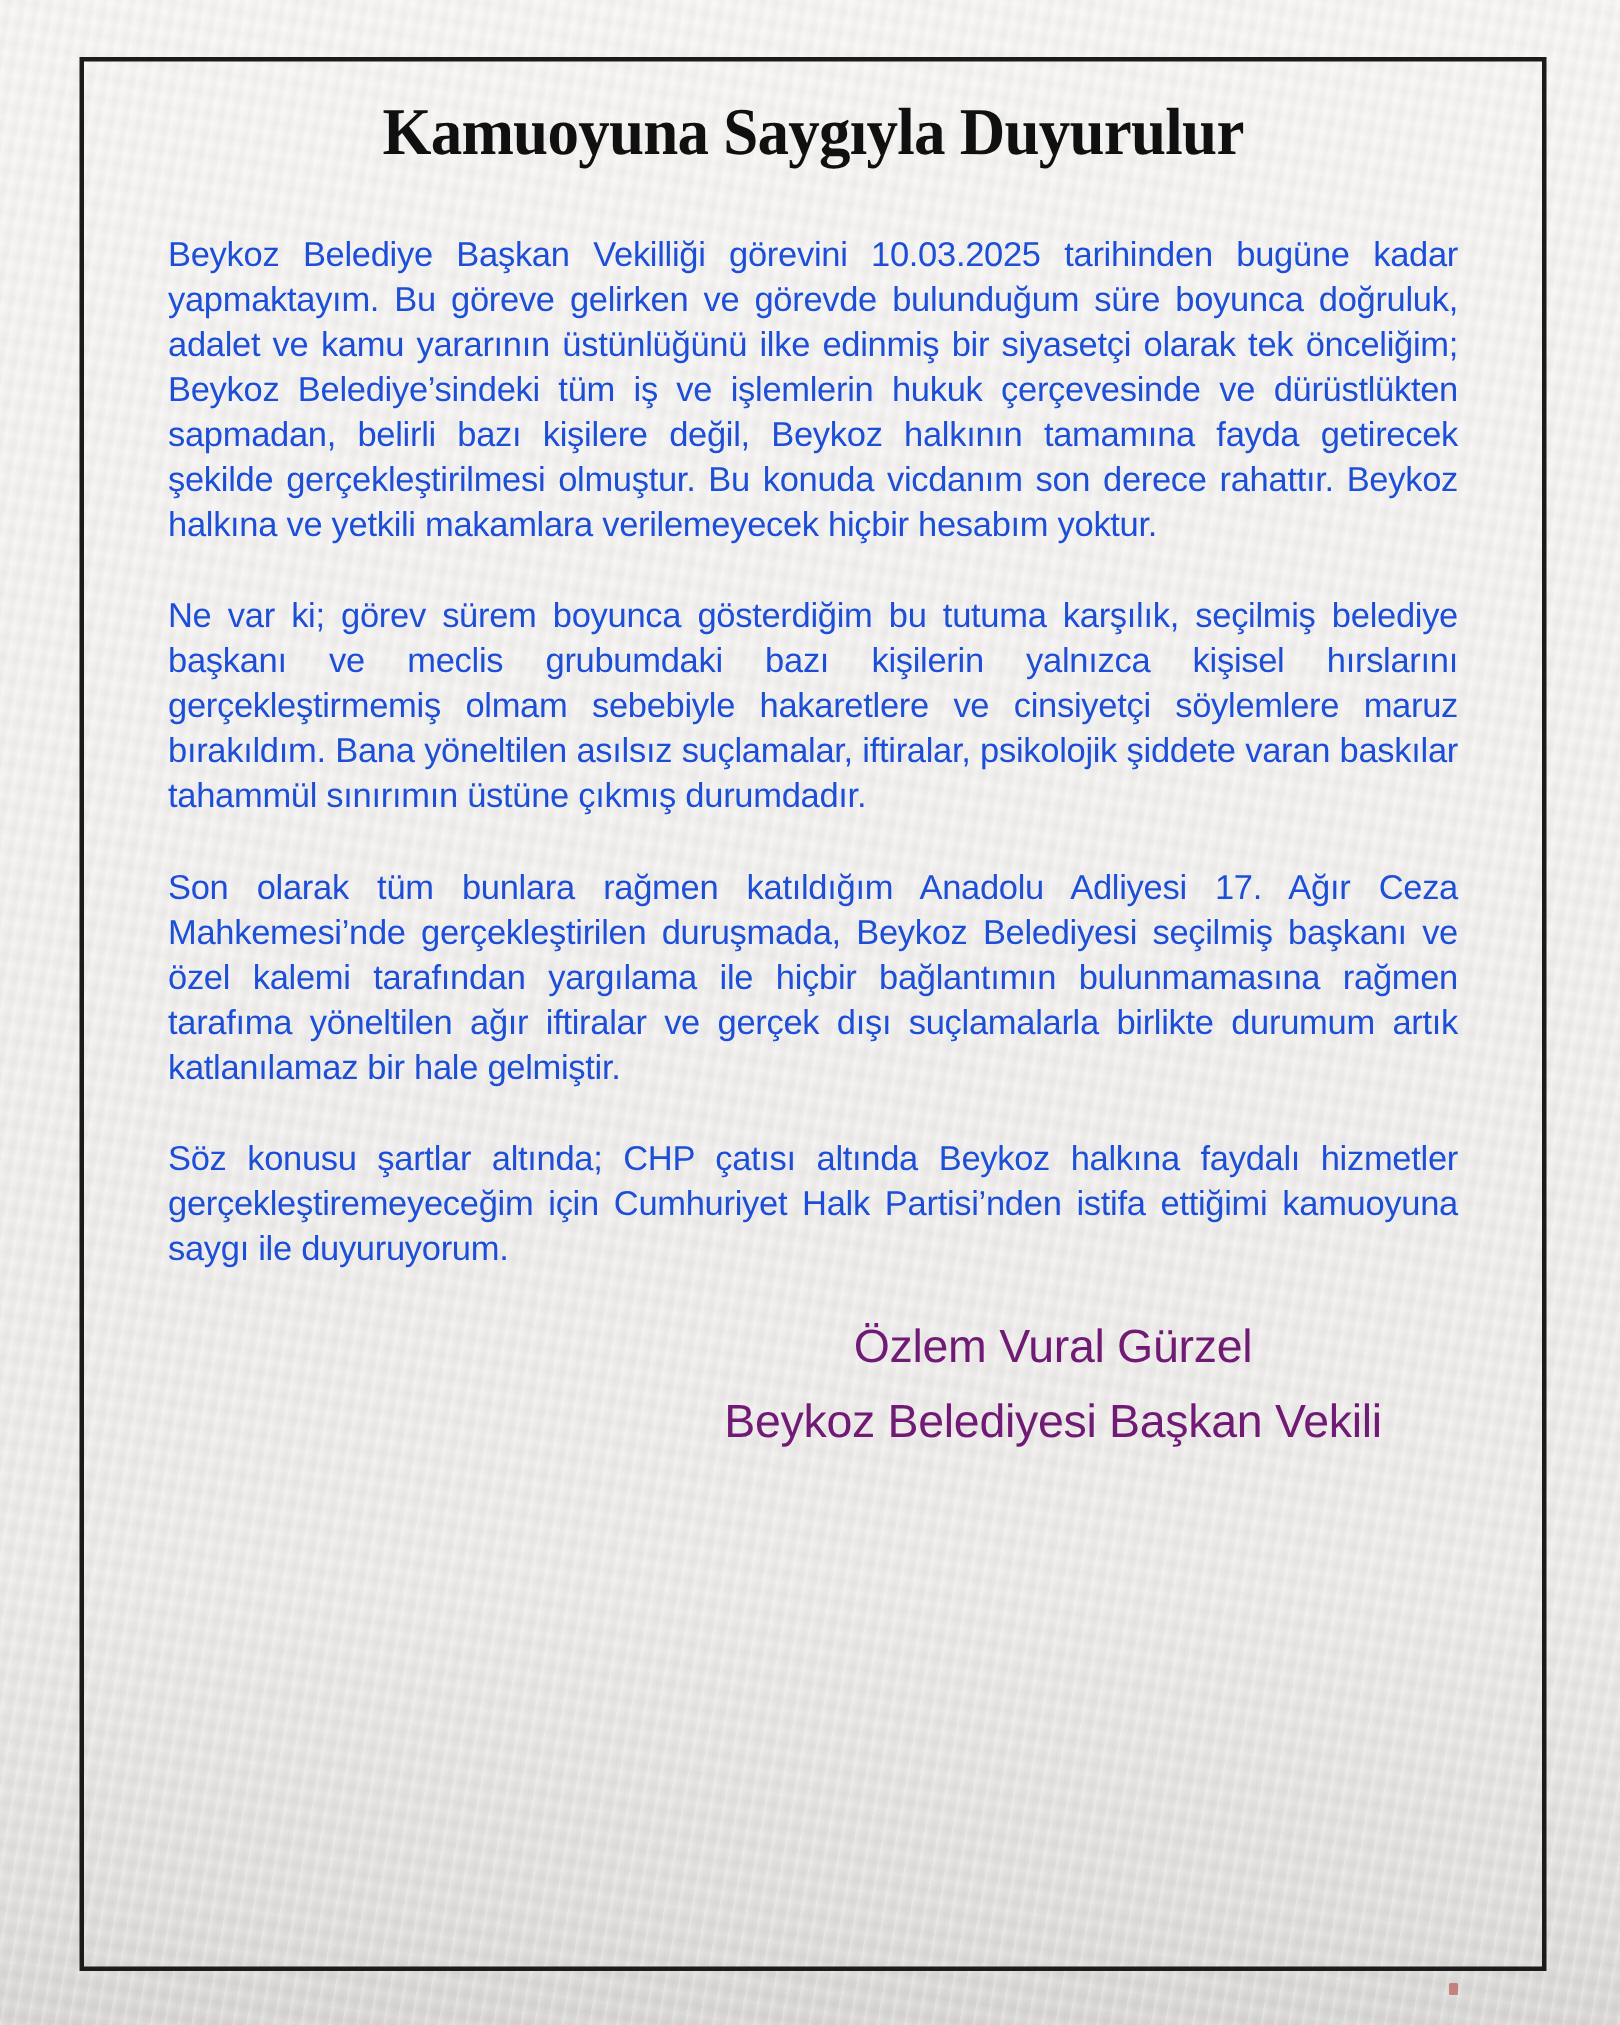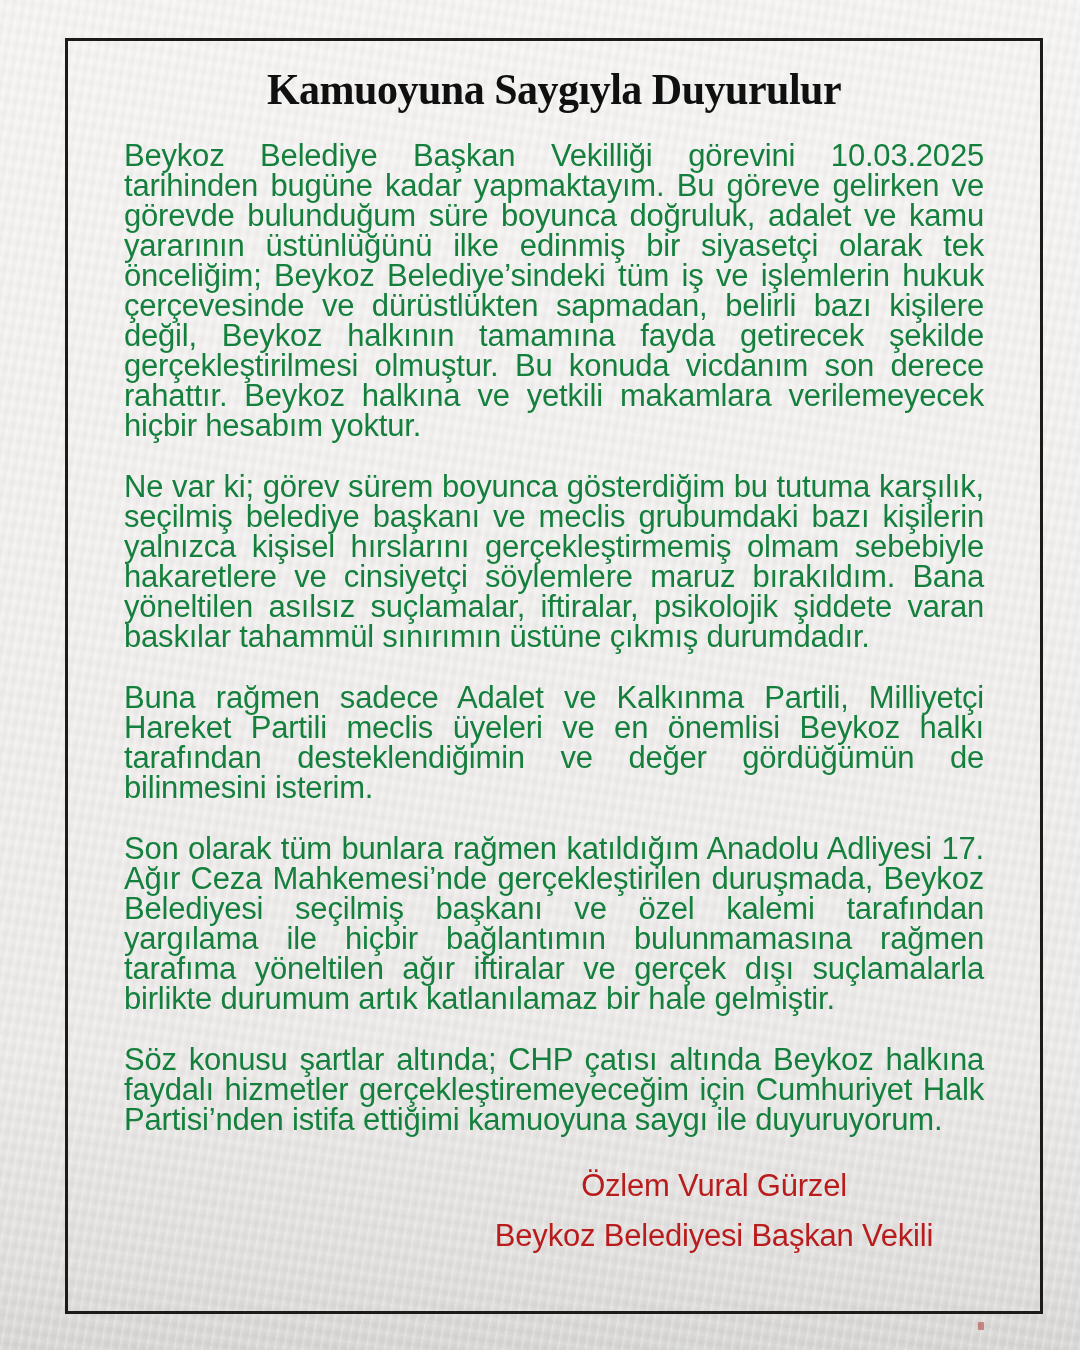--- a/index.html
+++ b/index.html
@@ -17,21 +17,21 @@
   .texture {
     position: absolute;
     inset: 0;
     pointer-events: none;
     background:
       repeating-linear-gradient(100deg, rgba(255,255,255,0.25) 0px, rgba(255,255,255,0) 3px, rgba(120,120,118,0.04) 6px, rgba(255,255,255,0) 9px),
       repeating-linear-gradient(8deg, rgba(255,255,255,0.18) 0px, rgba(0,0,0,0.015) 7px, rgba(255,255,255,0.12) 14px);
   }
   .frame {
     position: absolute;
-    left: 65px;
+    left: 53px;
     top: 38px;
     width: 972px;
     height: 1270px;
     border: 3px solid #1b1b1b;
     box-sizing: content-box;
   }
   .inner {
     position: relative;
     width: 100%;
     height: 100%;
@@ -42,39 +42,39 @@
     margin: 24px 0 0 0;
     text-align: center;
     font-family: "Liberation Serif", "DejaVu Serif", serif;
     font-weight: bold;
     font-size: 42px;
     letter-spacing: -0.5px;
     color: #101010;
     transform: scaleY(1.06);
   }
   .body-text {
-    margin-top: 28px;
-    color: #15803d;
-    font-size: 31px;
+    margin-top: 41px;
+    color: #1d4ed8;
+    font-size: 23px;
     line-height: 30px;
     letter-spacing: -0.2px;
   }
   .body-text p {
     margin: 0 0 31px 0;
     text-align: justify;
     text-justify: inter-word;
   }
   .body-text p:last-child {
     margin-bottom: 0;
   }
   .signature {
     margin: 26px 0 0 auto;
     width: 540px;
     text-align: center;
-    color: #b91c1c;
+    color: #701a75;
     font-size: 31px;
     line-height: 50px;
     letter-spacing: -0.2px;
   }
   .signature .sig-name { display: block; }
   .signature .sig-role { display: block; }
   .page-mark {
     position: absolute;
     right: 56px;
     bottom: 5px;
@@ -90,21 +90,20 @@
 <div class="texture"></div>
 
 <div class="frame">
   <div class="inner">
 
     <h1 class="doc-title">Kamuoyuna Saygıyla Duyurulur</h1>
 
     <div class="body-text">
       <p>Beykoz Belediye Başkan Vekilliği görevini 10.03.2025 tarihinden bugüne kadar yapmaktayım. Bu göreve gelirken ve görevde bulunduğum süre boyunca doğruluk, adalet ve kamu yararının üstünlüğünü ilke edinmiş bir siyasetçi olarak tek önceliğim; Beykoz Belediye’sindeki tüm iş ve işlemlerin hukuk çerçevesinde ve dürüstlükten sapmadan, belirli bazı kişilere değil, Beykoz halkının tamamına fayda getirecek şekilde gerçekleştirilmesi olmuştur. Bu konuda vicdanım son derece rahattır. Beykoz halkına ve yetkili makamlara verilemeyecek hiçbir hesabım yoktur.</p>
       <p>Ne var ki; görev sürem boyunca gösterdiğim bu tutuma karşılık, seçilmiş belediye başkanı ve meclis grubumdaki bazı kişilerin yalnızca kişisel hırslarını gerçekleştirmemiş olmam sebebiyle hakaretlere ve cinsiyetçi söylemlere maruz bırakıldım. Bana yöneltilen asılsız suçlamalar, iftiralar, psikolojik şiddete varan baskılar tahammül sınırımın üstüne çıkmış durumdadır.</p>
-      <p>Buna rağmen sadece Adalet ve Kalkınma Partili, Milliyetçi Hareket Partili meclis üyeleri ve en önemlisi Beykoz halkı tarafından desteklendiğimin ve değer gördüğümün de bilinmesini isterim.</p>
       <p>Son olarak tüm bunlara rağmen katıldığım Anadolu Adliyesi 17. Ağır Ceza Mahkemesi’nde gerçekleştirilen duruşmada, Beykoz Belediyesi seçilmiş başkanı ve özel kalemi tarafından yargılama ile hiçbir bağlantımın bulunmamasına rağmen tarafıma yöneltilen ağır iftiralar ve gerçek dışı suçlamalarla birlikte durumum artık katlanılamaz bir hale gelmiştir.</p>
       <p>Söz konusu şartlar altında; CHP çatısı altında Beykoz halkına faydalı hizmetler gerçekleştiremeyeceğim için Cumhuriyet Halk Partisi’nden istifa ettiğimi kamuoyuna saygı ile duyuruyorum.</p>
     </div>
 
     <div class="signature">
       <span class="sig-name">Özlem Vural Gürzel</span>
       <span class="sig-role">Beykoz Belediyesi Başkan Vekili</span>
     </div>
 
     <div class="page-mark"></div>

